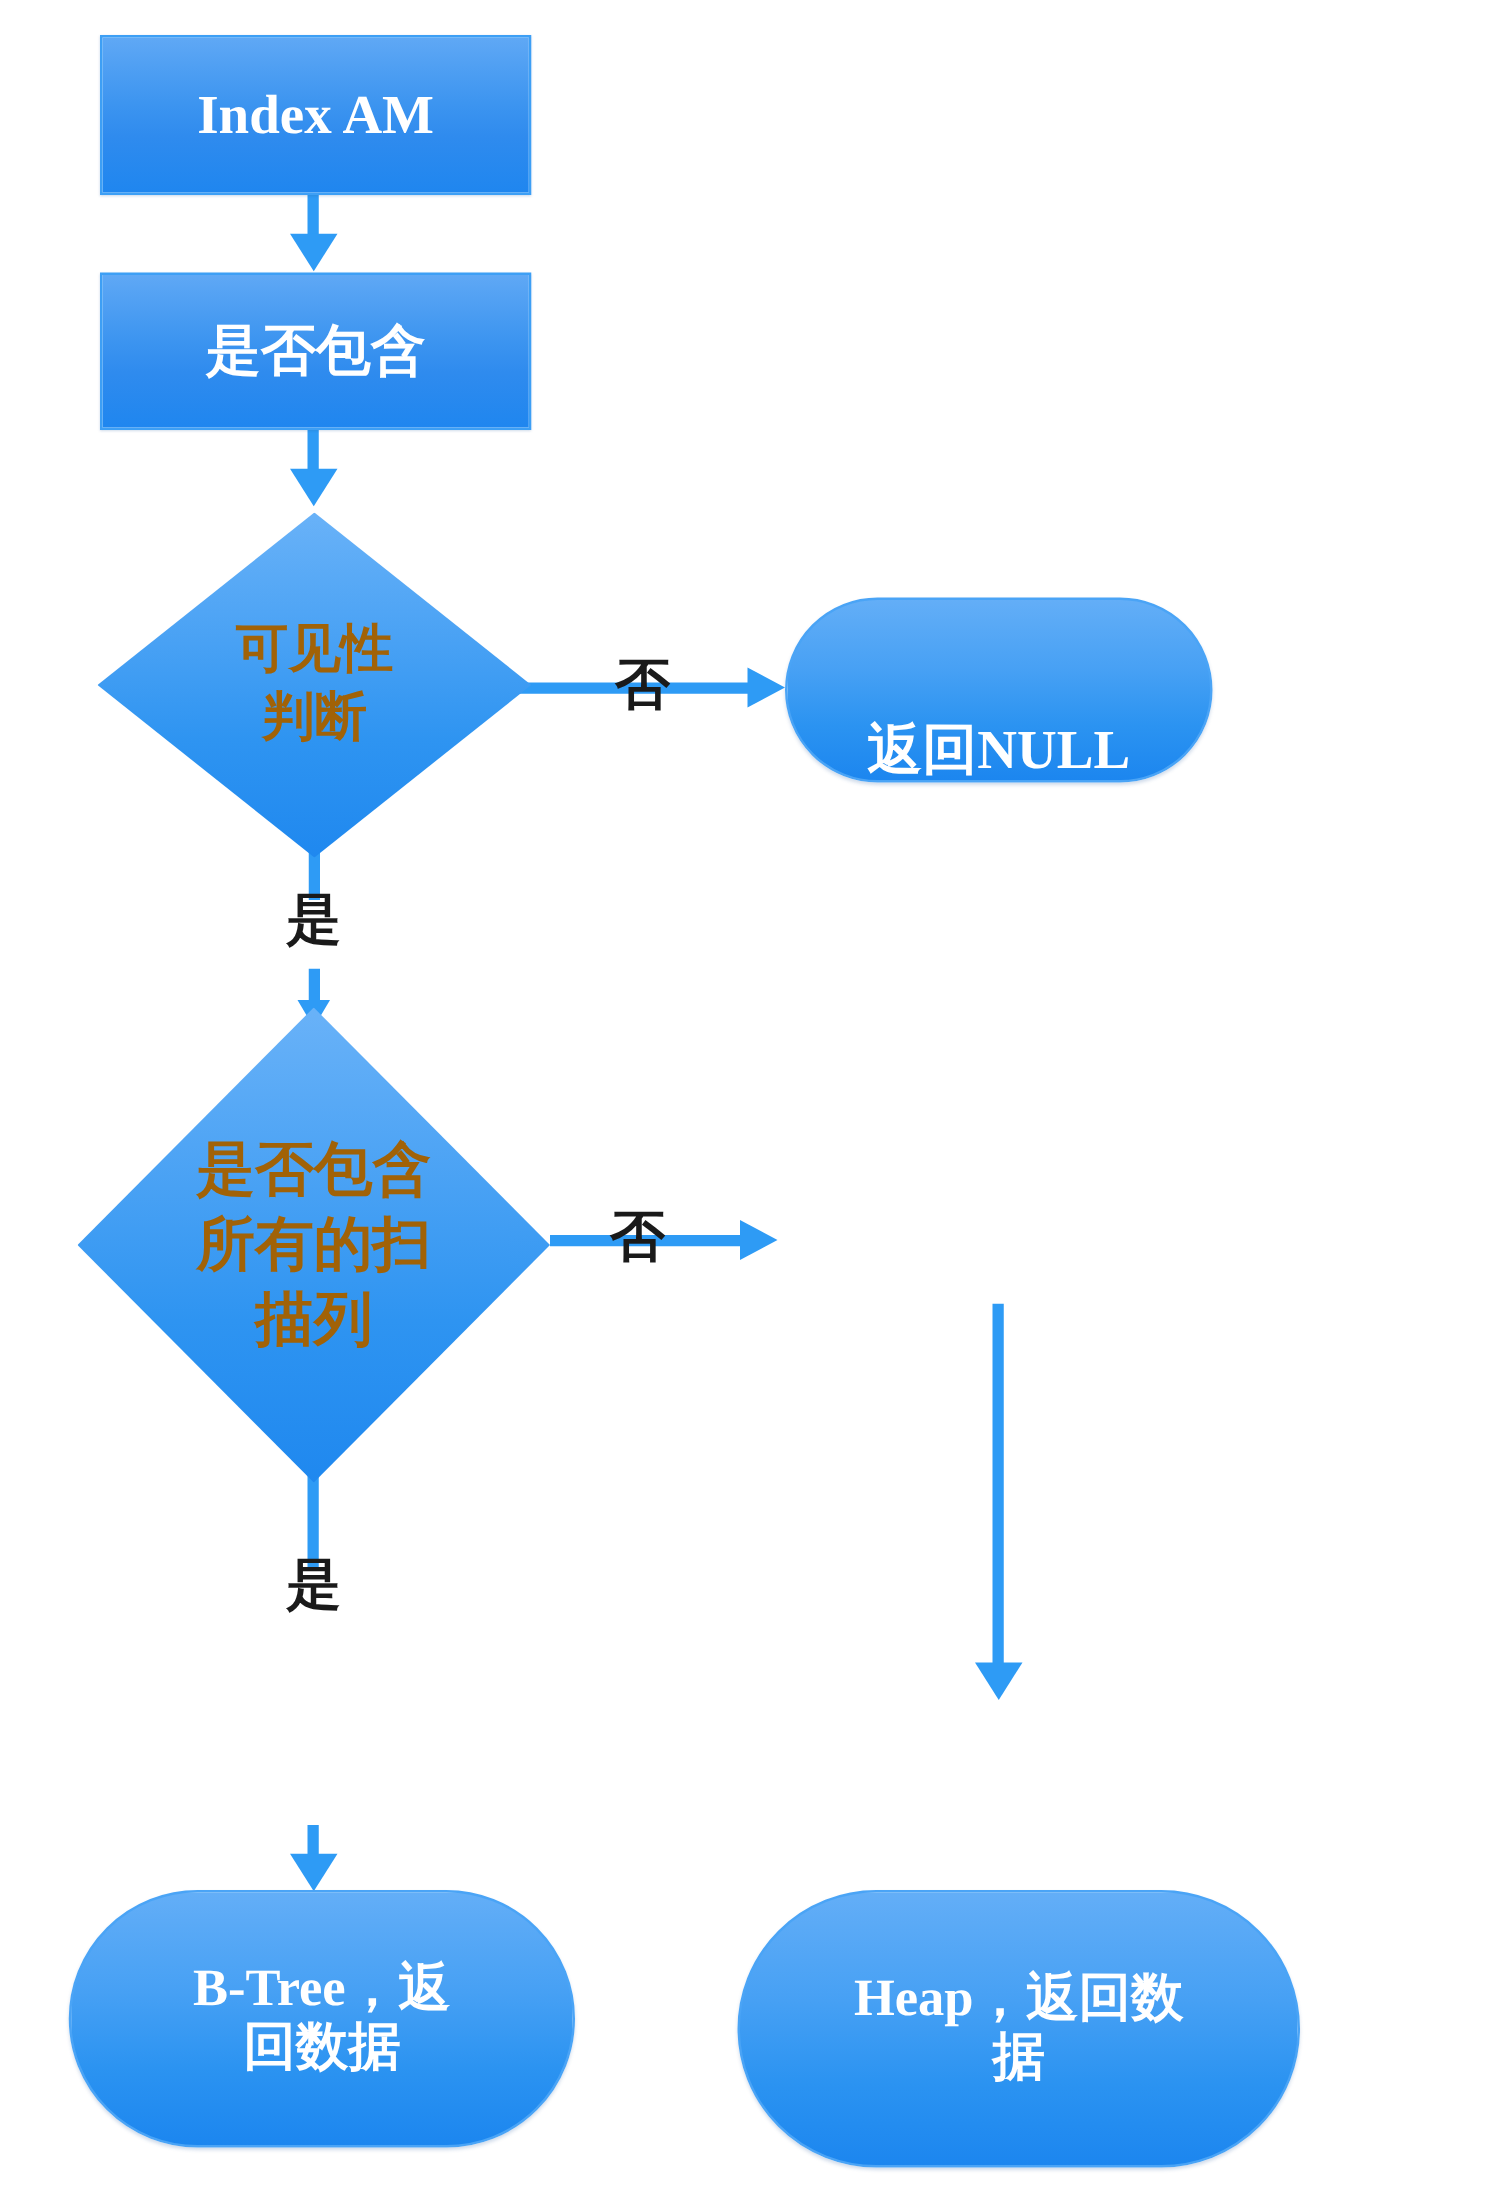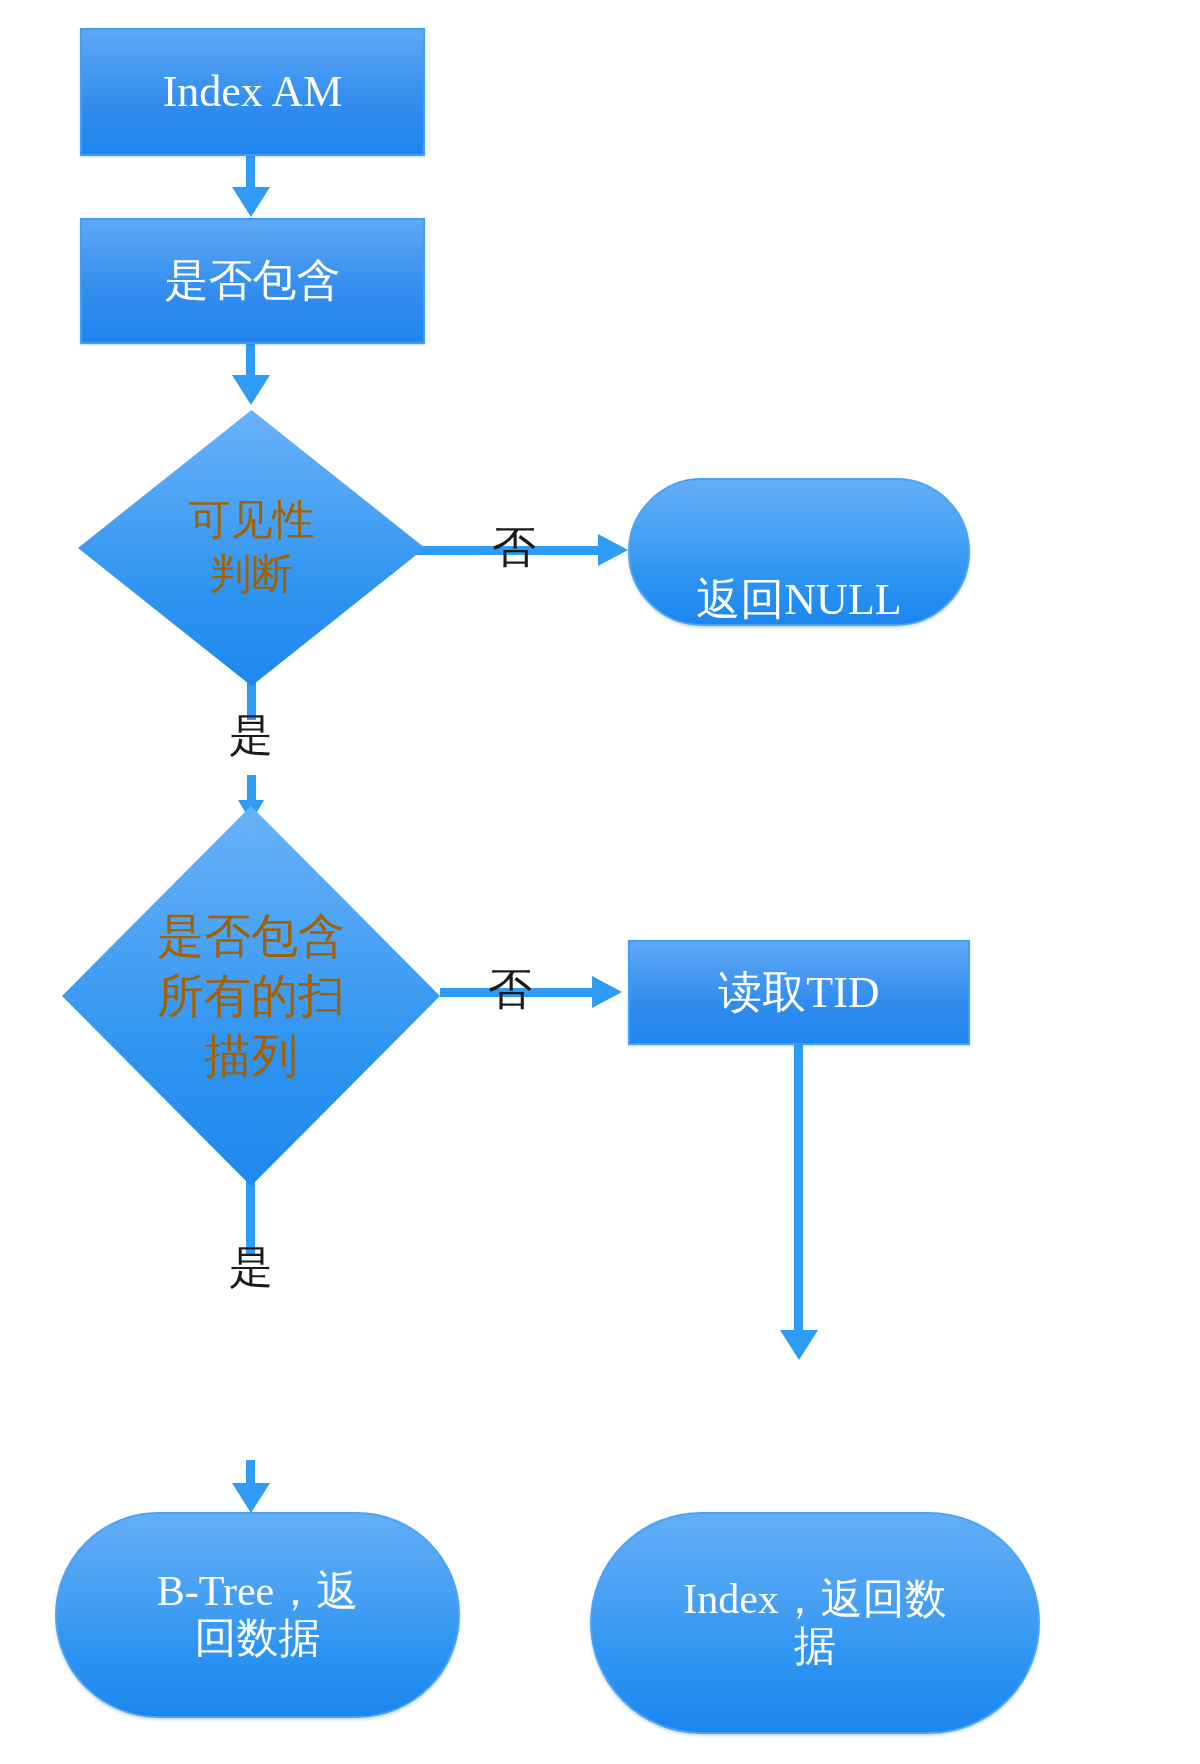--- a/index.html
+++ b/index.html
@@ -13,20 +13,21 @@
     font-family: "Liberation Serif", "DejaVu Serif", serif;
     overflow: hidden;
     position: relative;
   }
 
   #canvas {
     position: relative;
     width: 1200px;
     height: 1764px;
     background: #ffffff;
+    font-weight: bold;
   }
 
   
   .node {
     position: absolute;
     box-sizing: border-box;
     display: flex;
     align-items: center;
     justify-content: center;
     text-align: center;
@@ -175,31 +176,28 @@
     <span class="label">返回NULL</span>
   </div>
 
   <div class="diamond-wrap" style="left:62px; top:806px; width:378px; height:380px;">
     <div class="diamond-shape"></div>
     <div class="diamond-text" style="font-size:47px;">是否包含
 所有的扫
 描列</div>
   </div>
 
-  <div class="node rect" style="left:628px; top:940px; width:342px; height:105px; font-size:44px;">
-    <span class="label">读取TID</span>
-  </div>
 
   <div class="node stadium" style="left:55px; top:1512px; width:405px; height:206px; border-radius:111px; font-size:42px;">
     <span class="label">B-Tree，返
 回数据</span>
   </div>
 
   <div class="node stadium" style="left:590px; top:1512px; width:450px; height:222px; border-radius:111px; font-size:42px;">
-    <span class="label">Index，返回数
+    <span class="label">Heap，返回数
 据</span>
   </div>
 
   <div class="edge-label" style="left:484px; top:518px; width:60px; font-size:44px;">否</div>
 
   <div class="edge-label" style="left:221px; top:706px; width:60px; font-size:44px;">是</div>
 
   <div class="edge-label" style="left:480px; top:960px; width:60px; font-size:44px;">否</div>
 
   <div class="edge-label" style="left:221px; top:1238px; width:60px; font-size:44px;">是</div>

